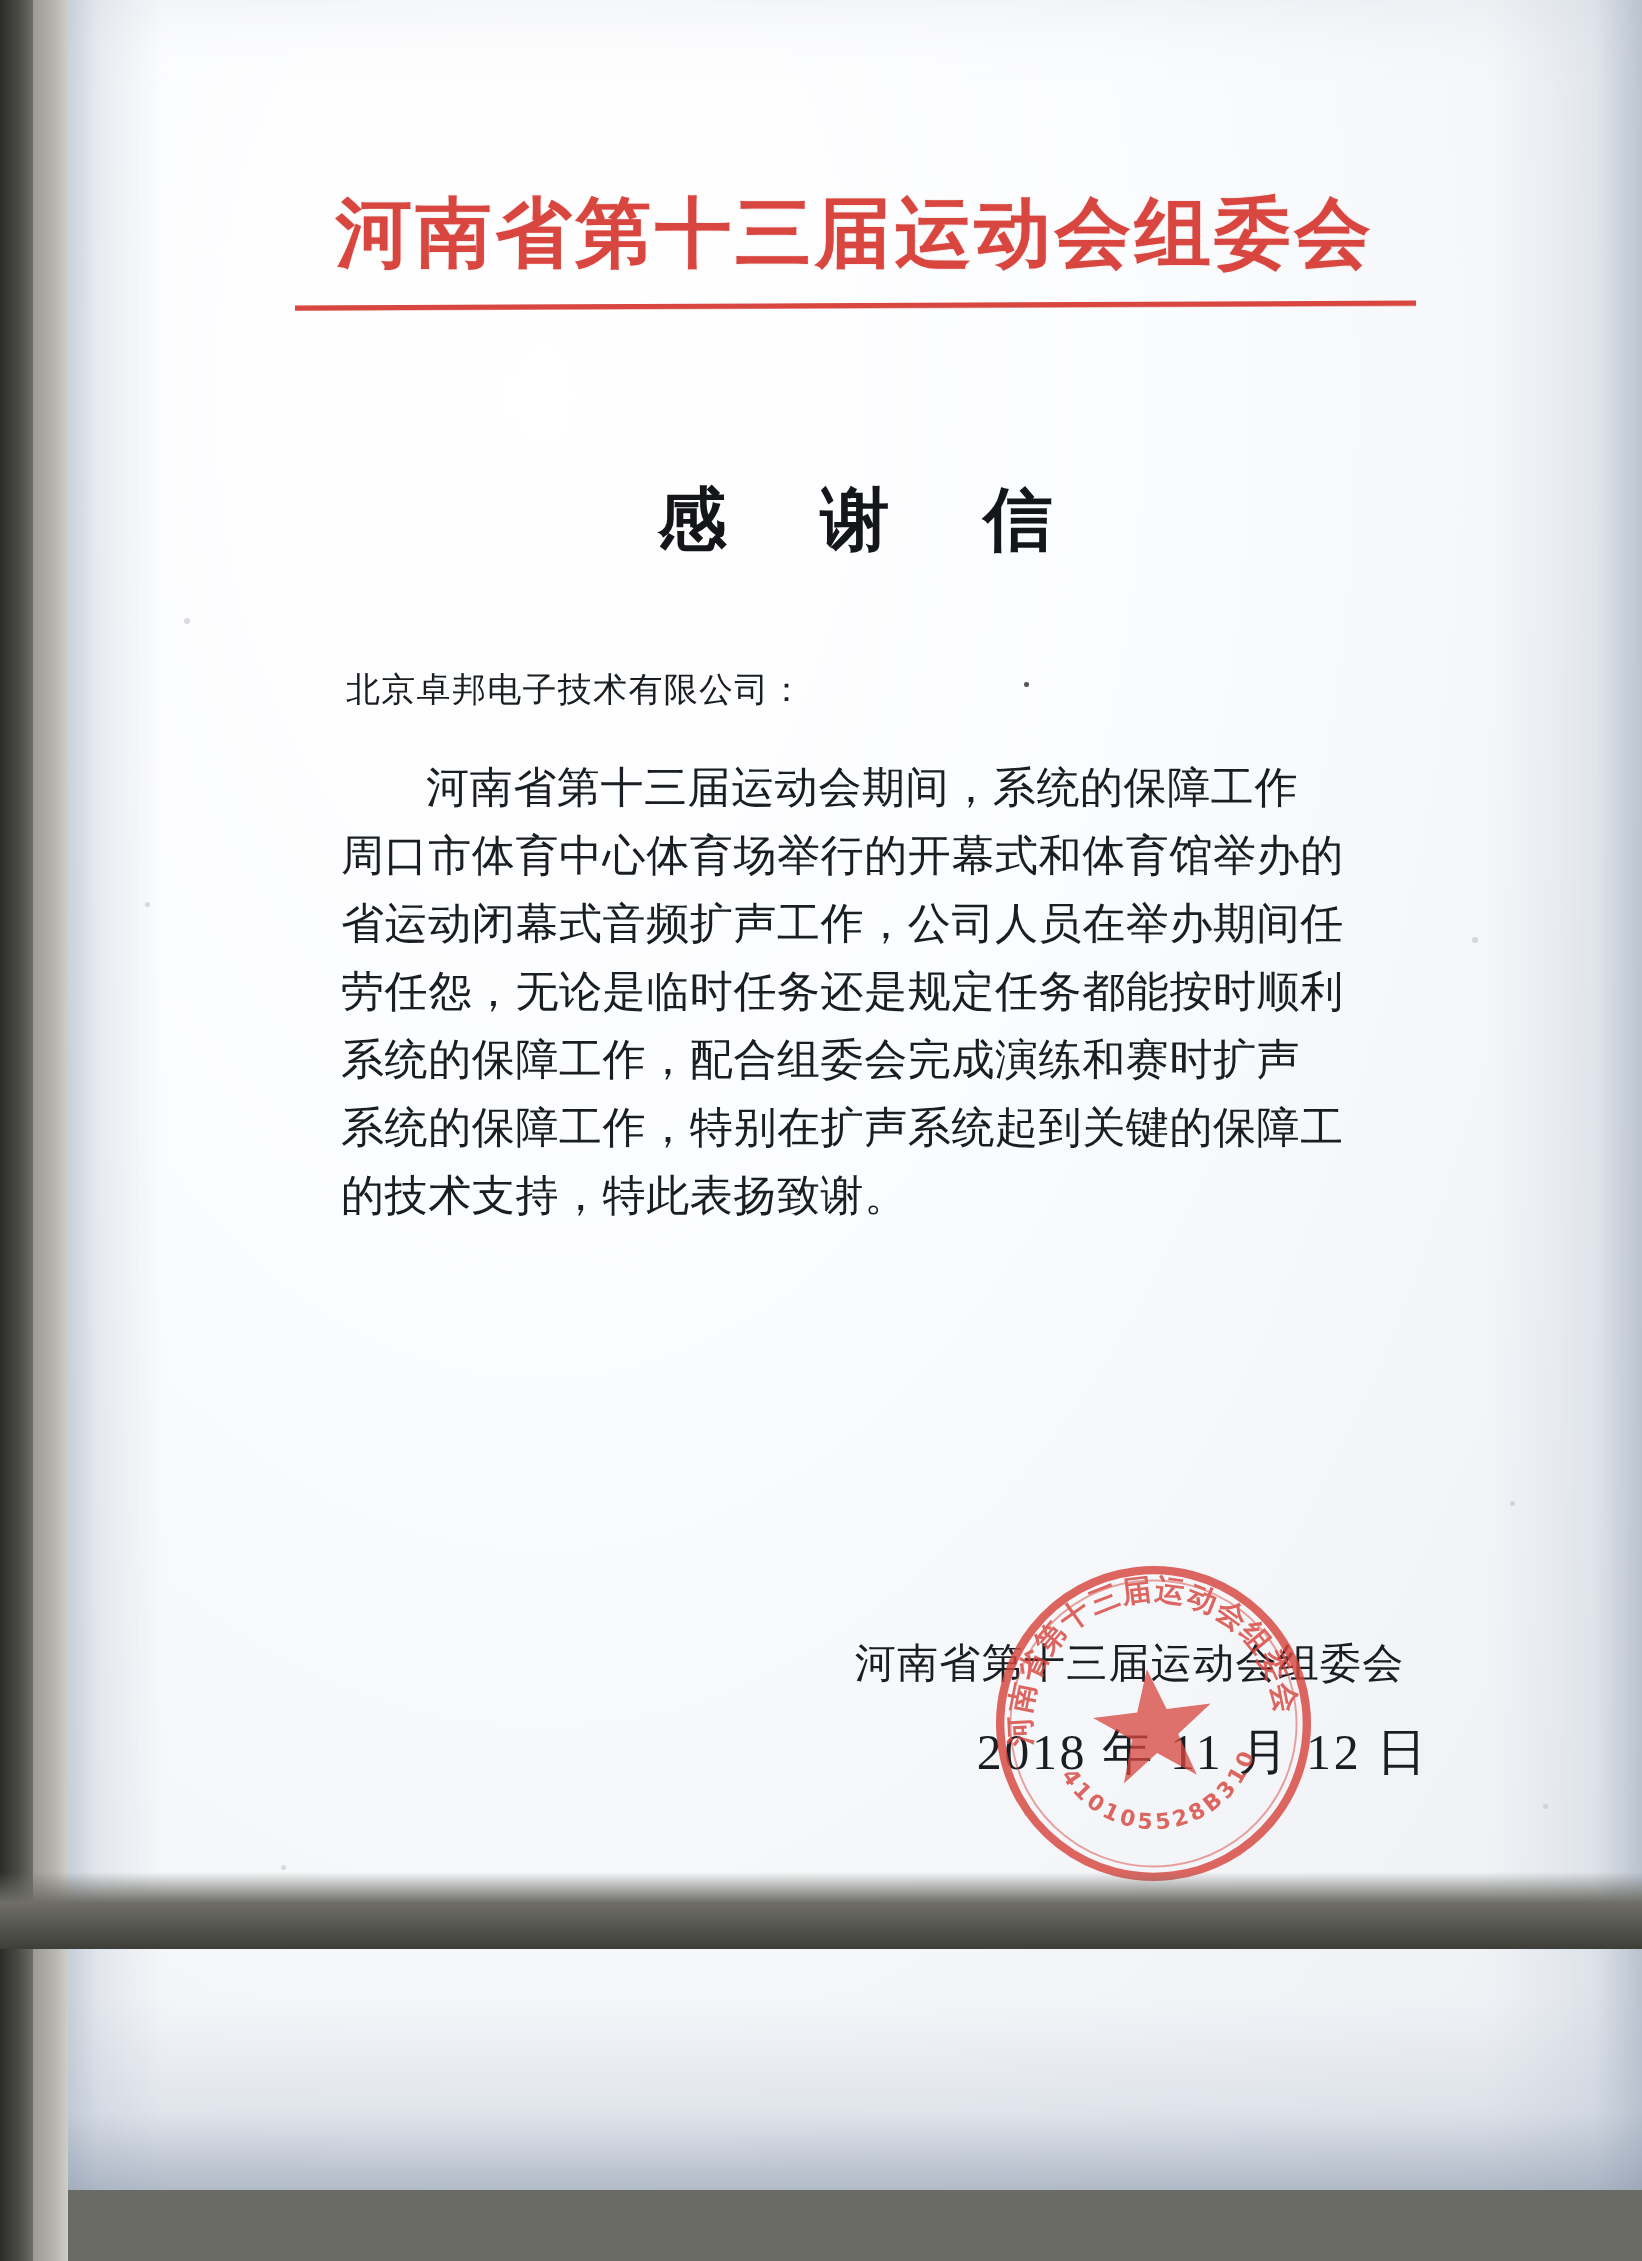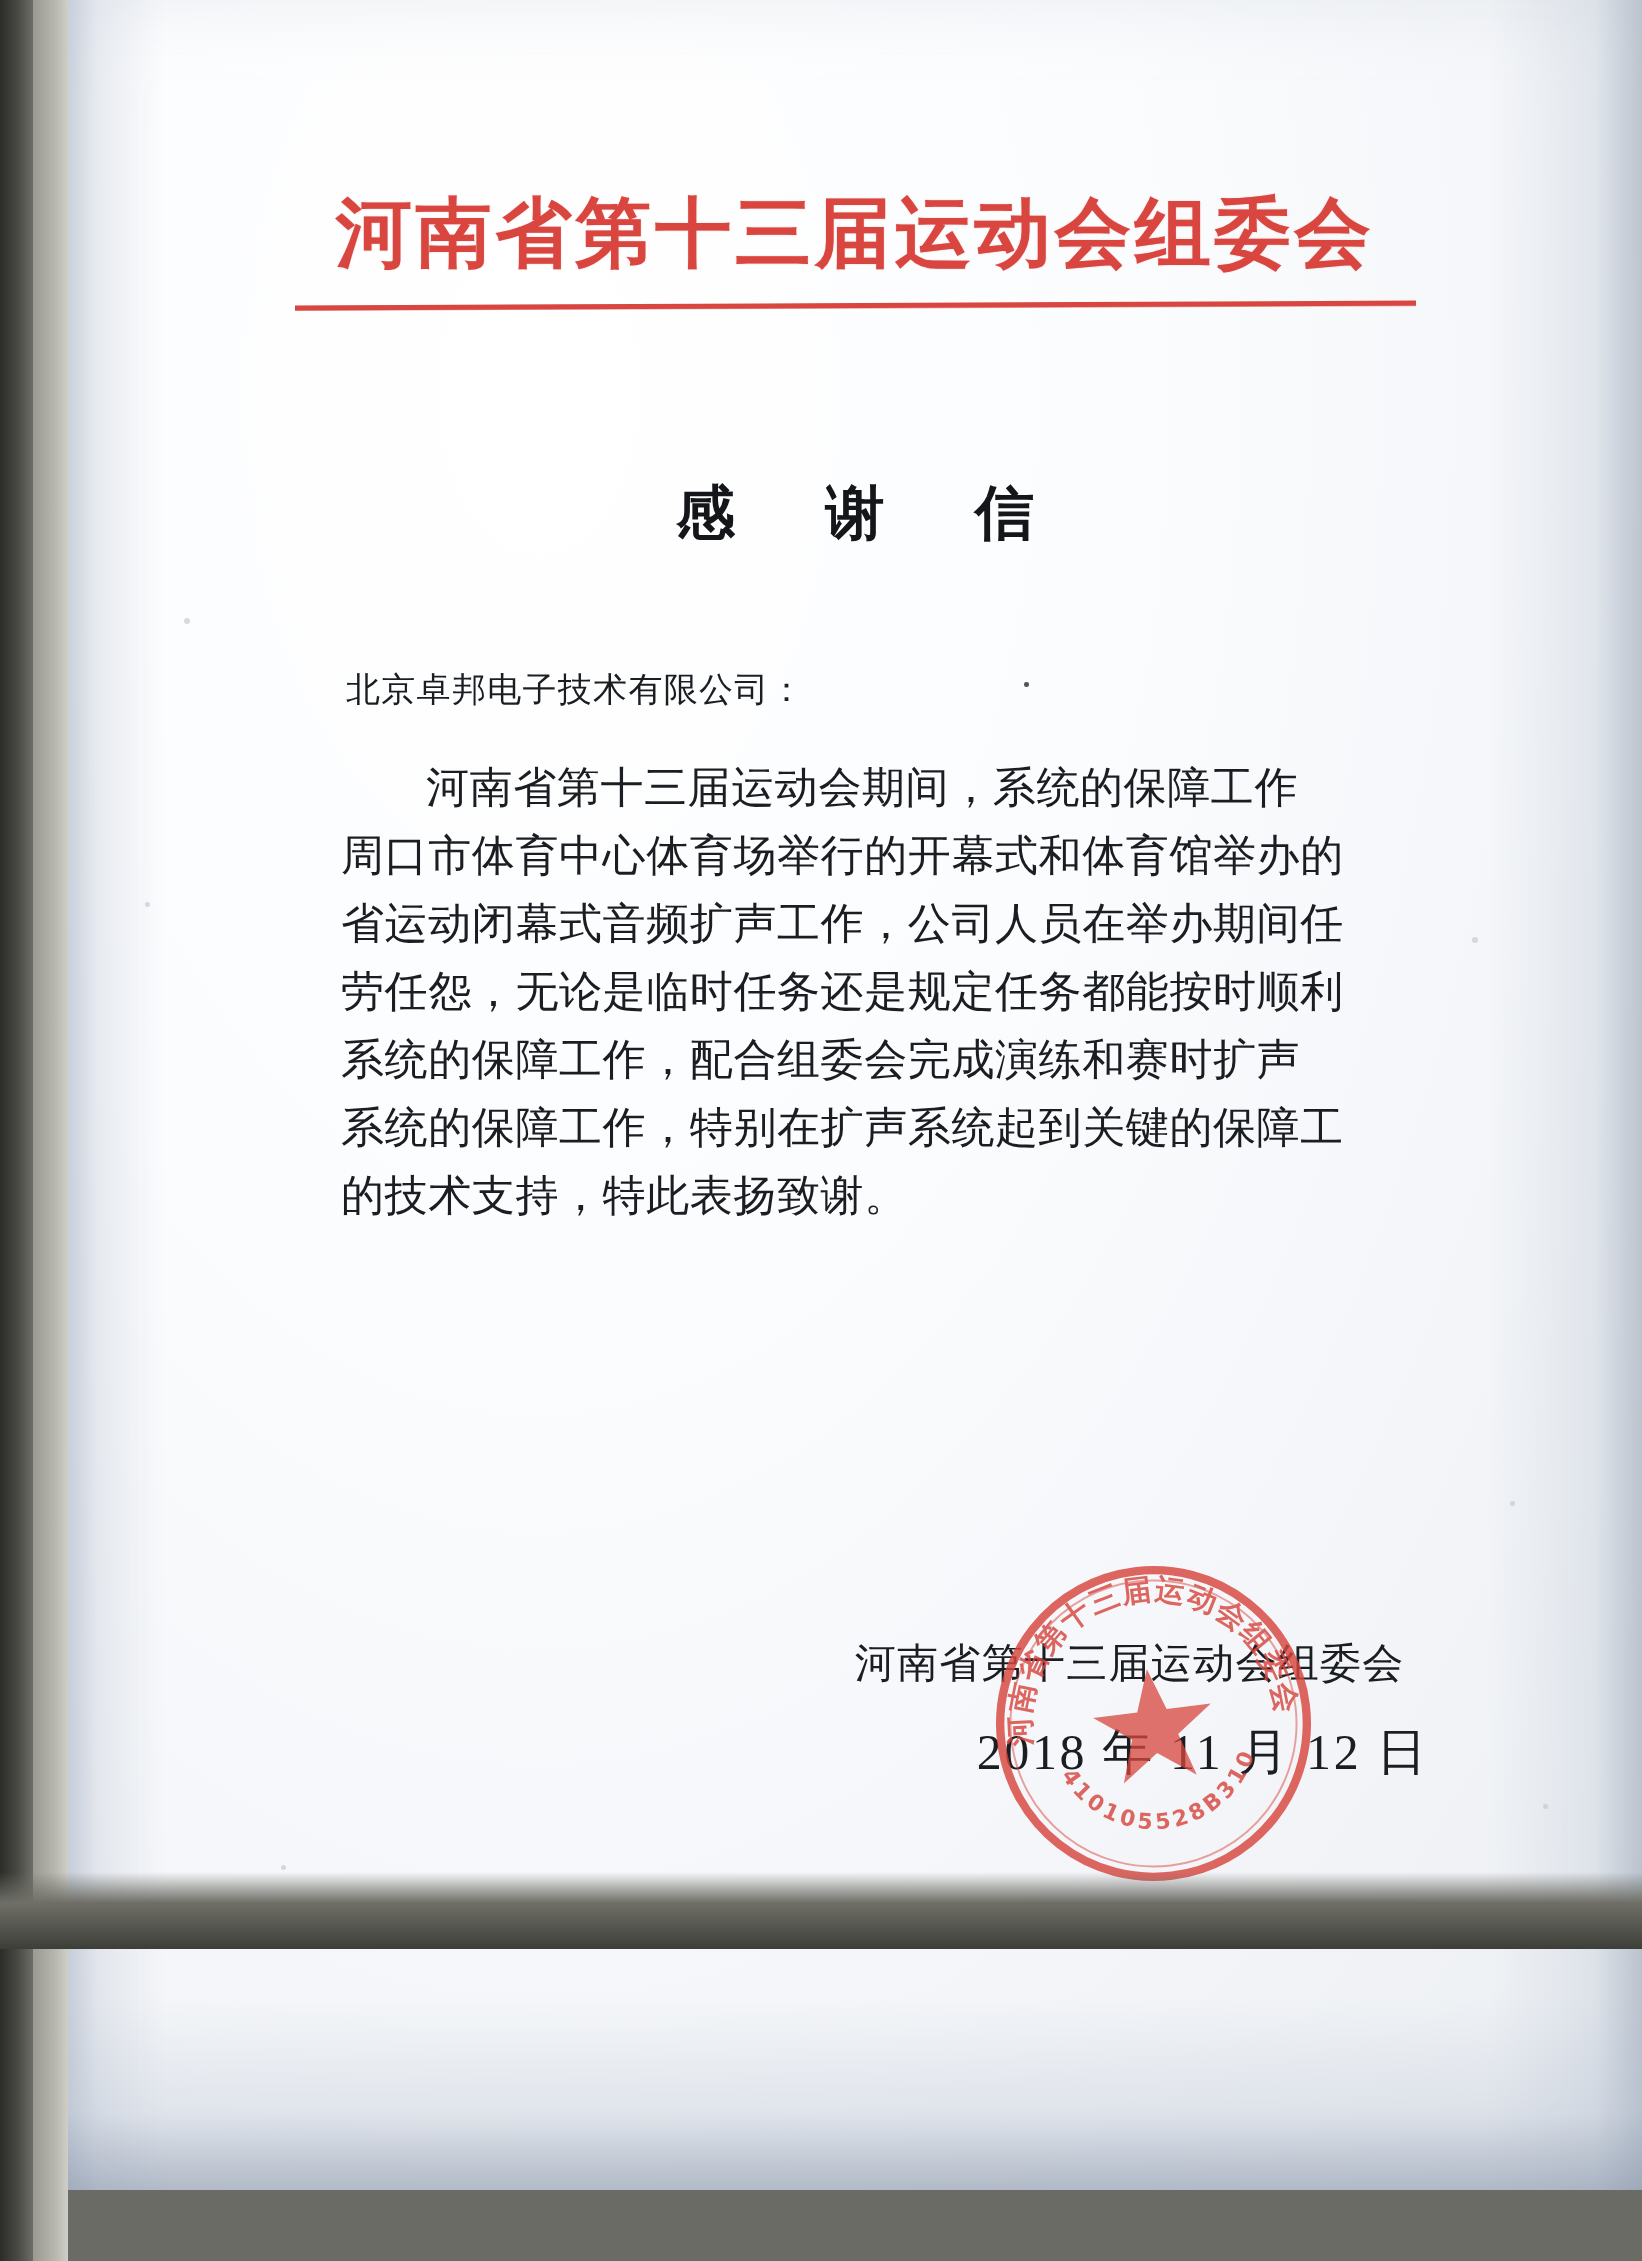--- a/index.html
+++ b/index.html
@@ -103,21 +103,21 @@
   }
 
   
   .doc-title {
     position: absolute;
     left: 0; right: 0;
     top: 474px;
     text-align: center;
     font-family: "DejaVu Sans", "Liberation Sans", sans-serif;
     font-weight: 700;
-    font-size: 59px;
+    font-size: 69px;
     letter-spacing: 35px;
     text-indent: 35px;
     color: #14161a;
   }
 
   
   .salutation {
     position: absolute;
     left: 278px;
     top: 667px;

